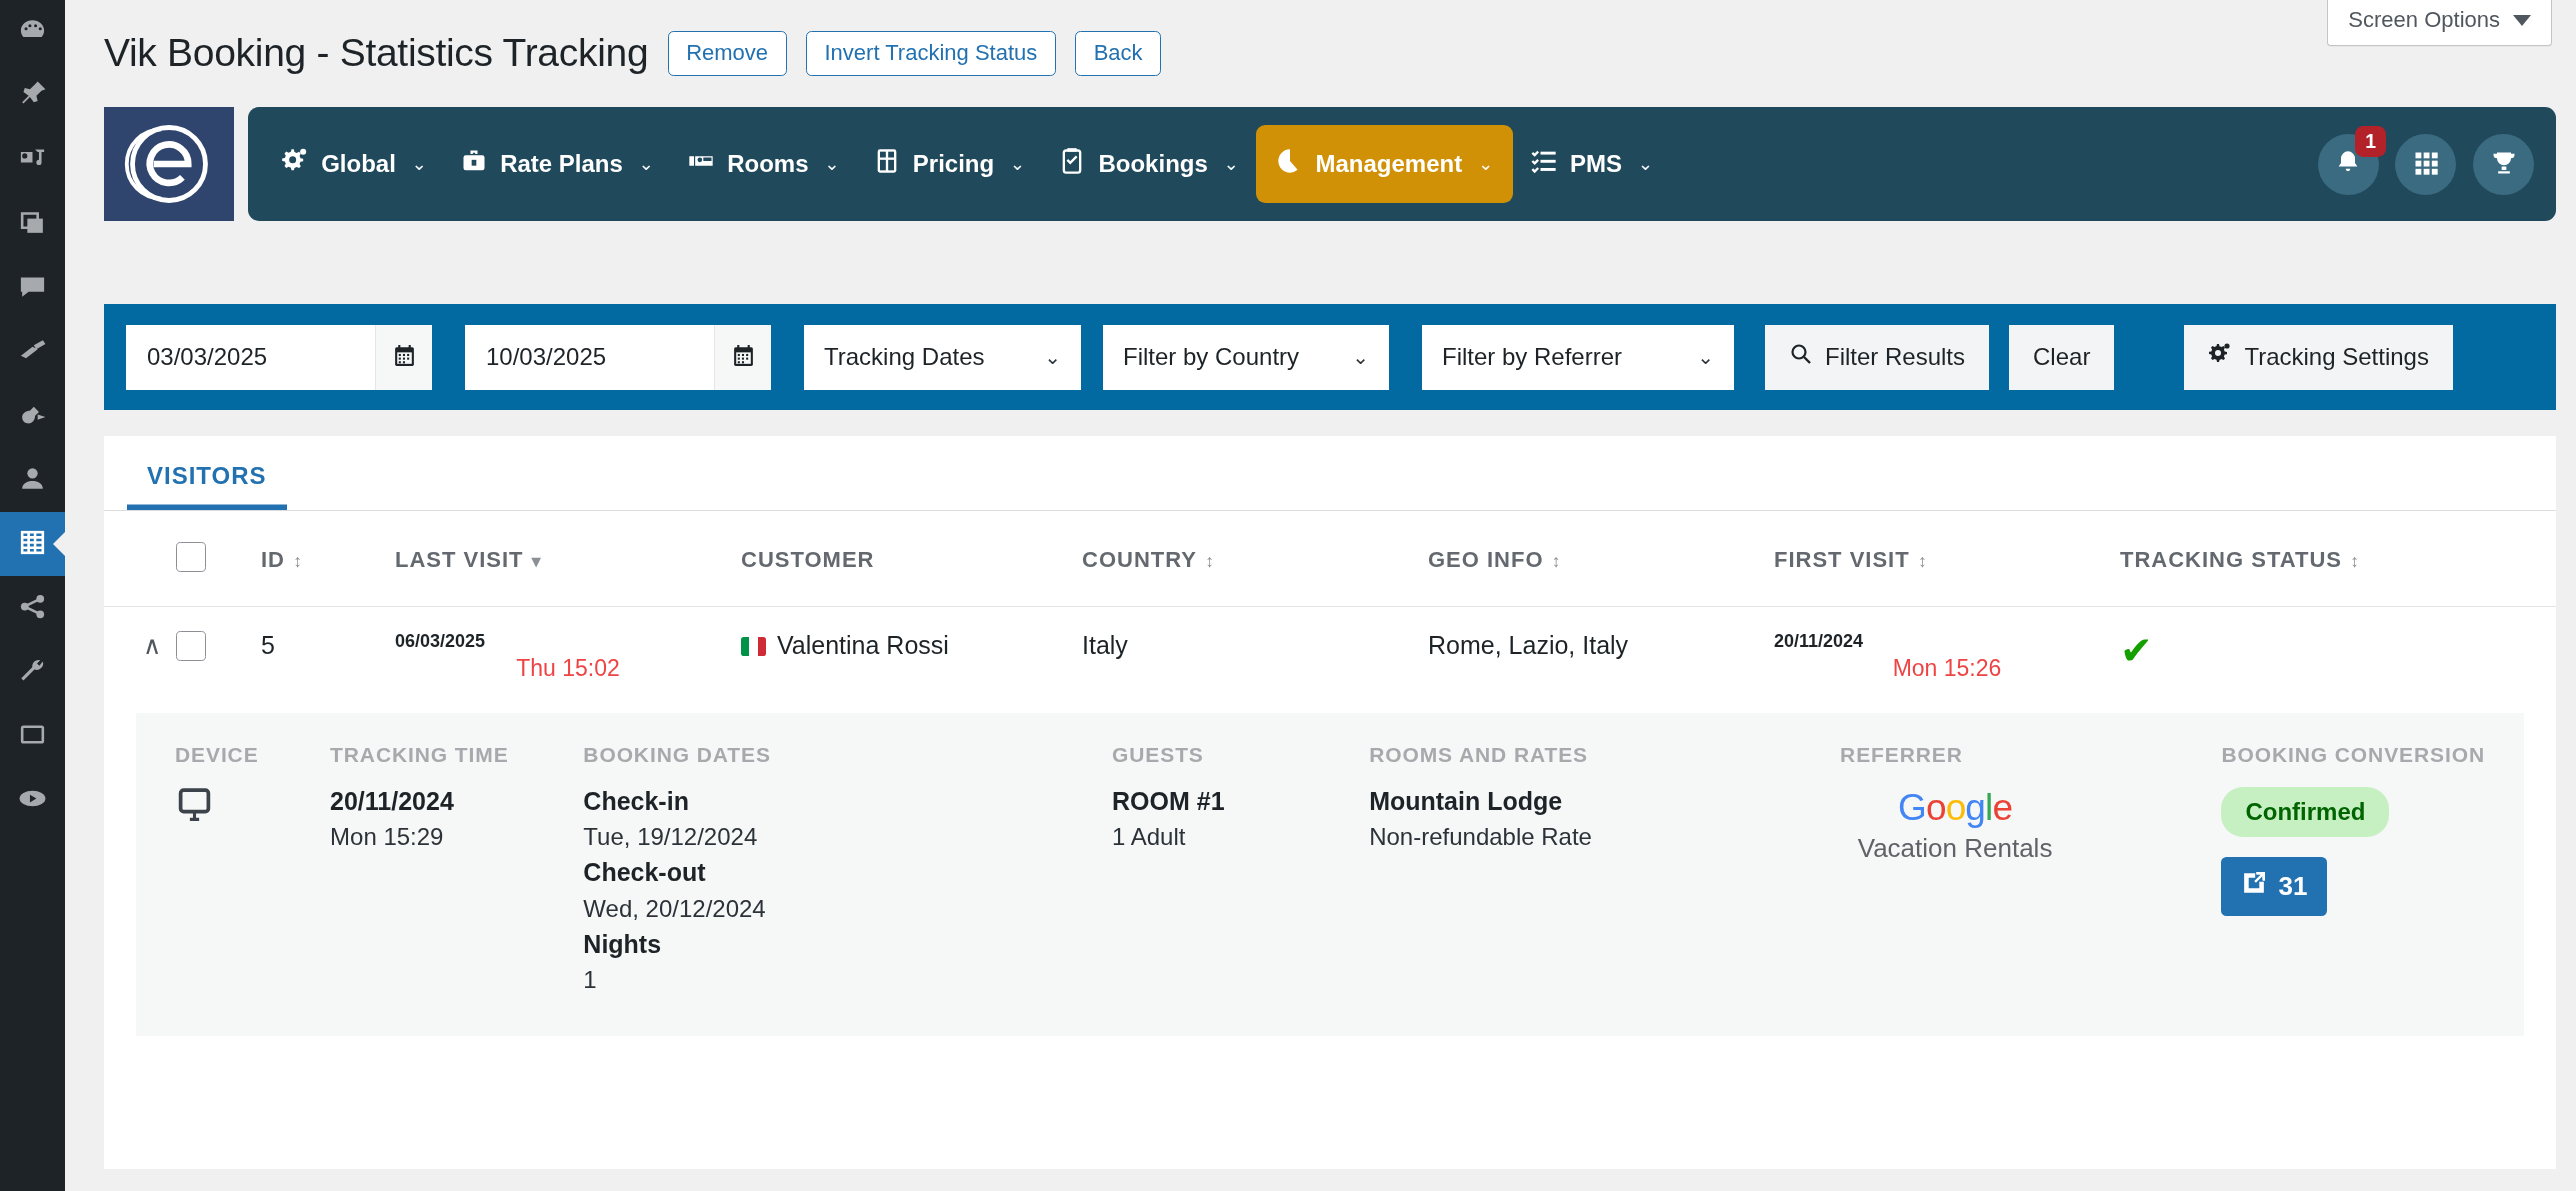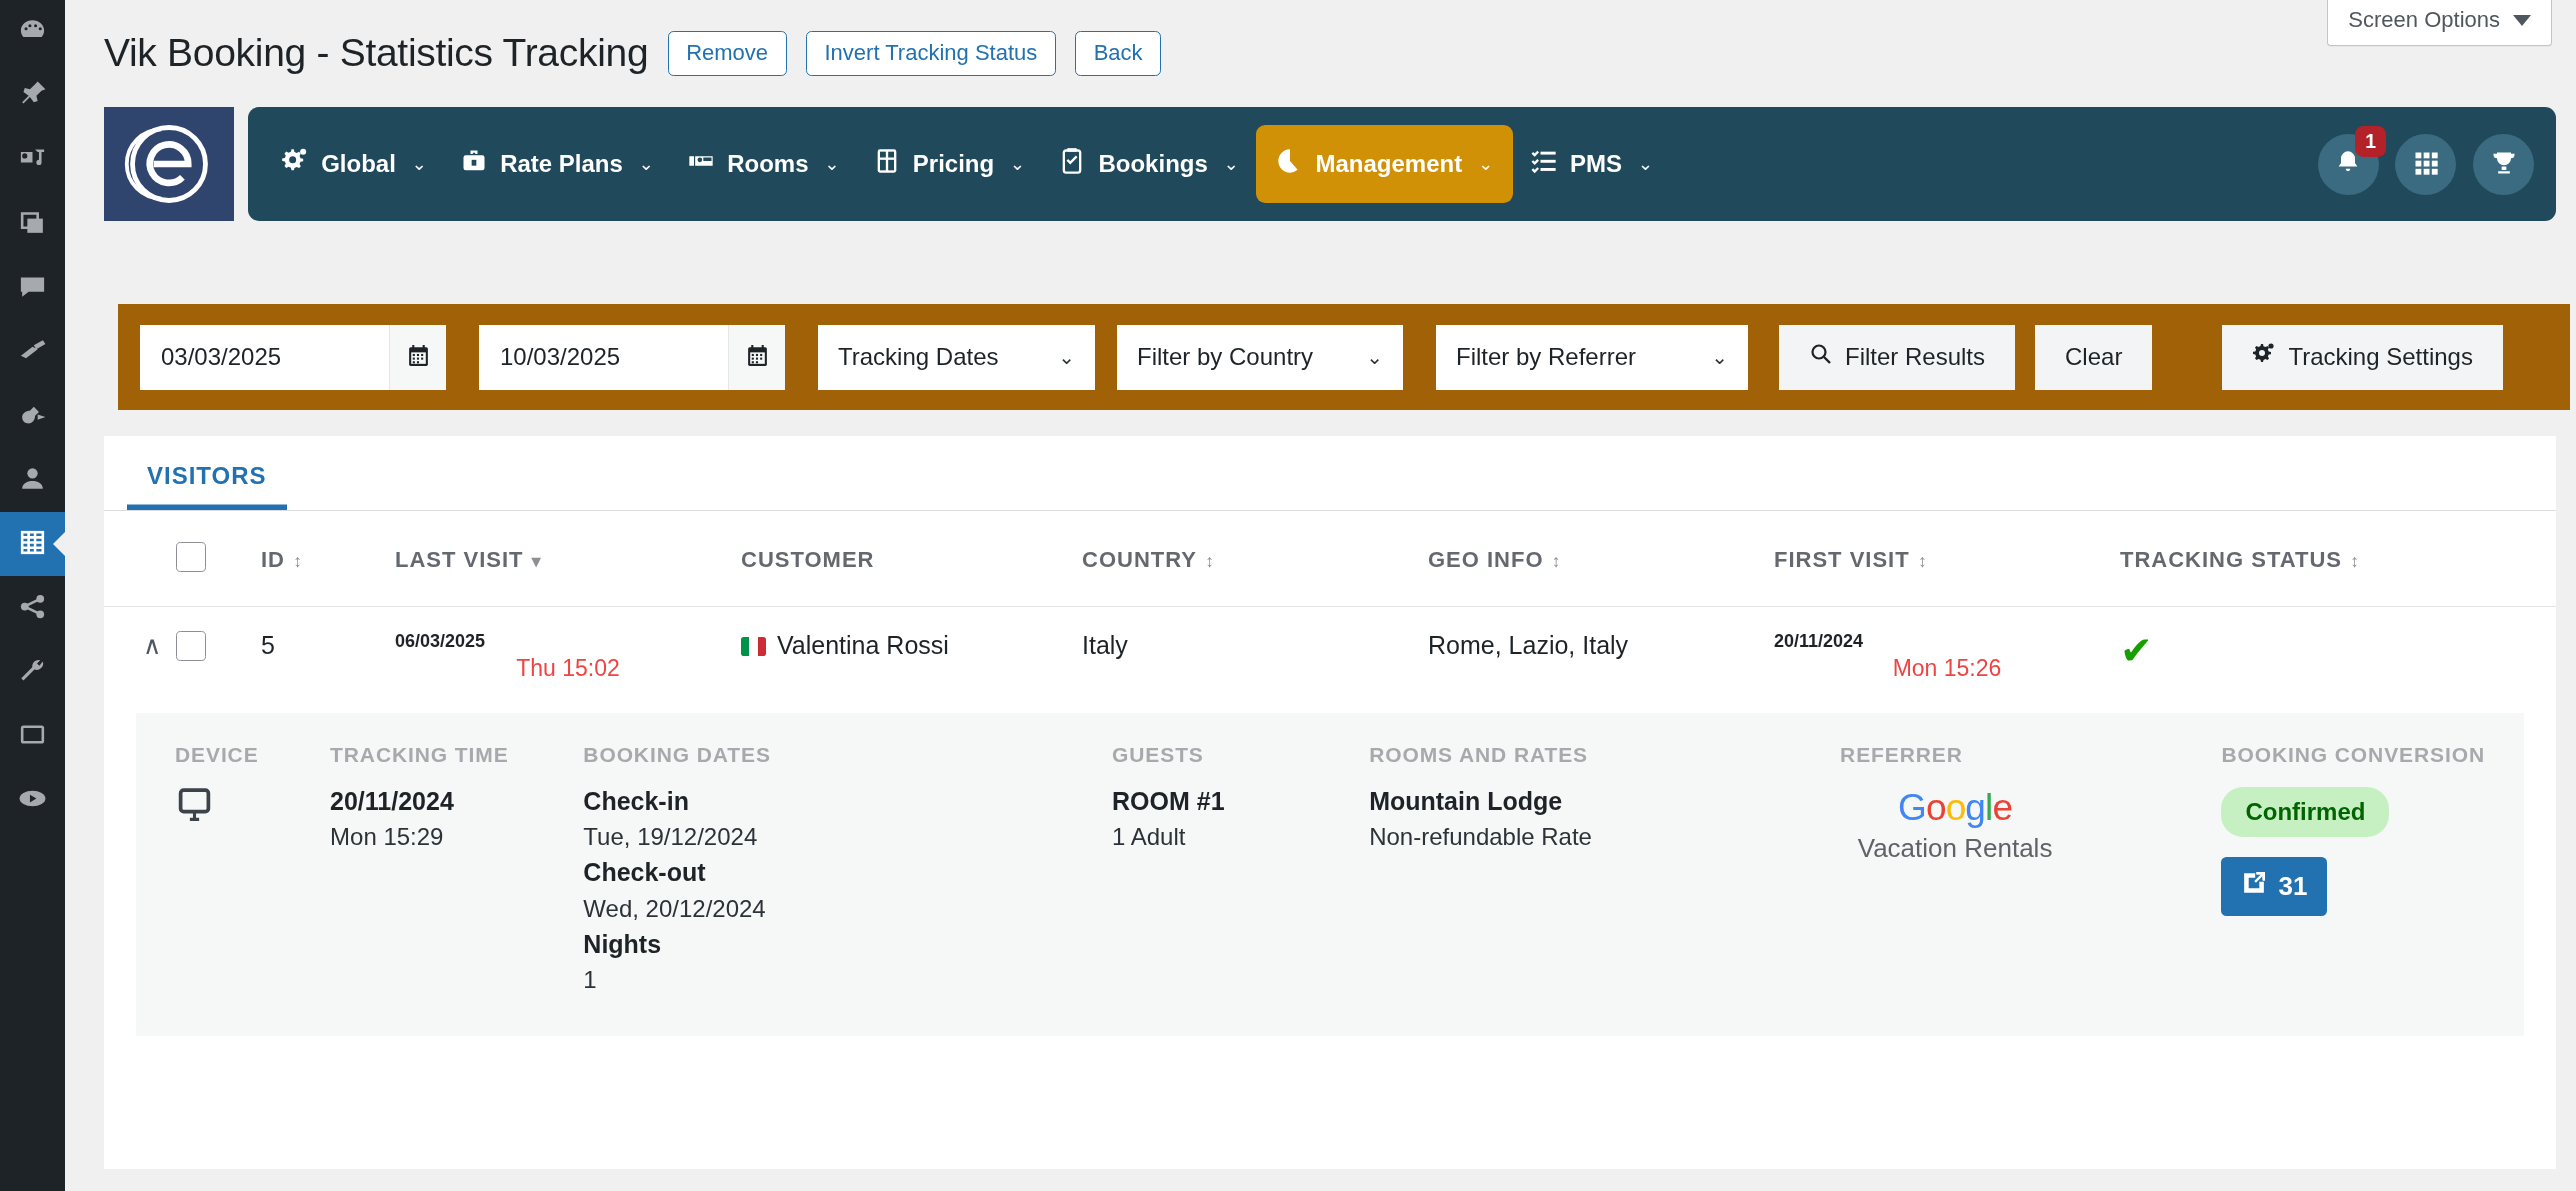--- a/index.html
+++ b/index.html
@@ -102,43 +102,43 @@
     position: absolute; top: -7.4px; right: -7.4px;
     background: #b32129; color: #fff; font-size: 19.4px; font-weight: bold;
     min-width: 31px; height: 31px; border-radius: 8.3px;
     display: flex; align-items: center; justify-content: center; padding: 0 6.5px;
   }
 
   
   #filterbar {
     position: absolute; left: 104px; top: 304px;
     width: 2452px; height: 106px;
-    background: #a16207;
-    display: flex; align-items: center; padding: 0 22px; margin-left: 14px;
+    background: #0369a1;
+    display: flex; align-items: center; padding: 0 22px;
   }
   .date-group { display: flex; height: 65px; }
   .date-input {
     background: #fff; border: none; width: 249px;
     display: flex; align-items: center; padding-left: 21px;
     font-size: 24px; color: #1d2327;
   }
   .date-btn {
     width: 57px; background: #f6f7f7; border-left: 0.9px solid #e6e6e6;
     display: flex; align-items: center; justify-content: center; cursor: pointer;
   }
   .date-btn svg { width: 25px; height: 27px; fill: #1d2327; }
   .sel {
     background: #fff; height: 65px; display: flex; align-items: center;
     justify-content: space-between; padding: 0 20px;
     font-size: 24px; color: #1d2327; cursor: pointer;
   }
   .sel .chev { font-size: 20px; color: #2c3338; margin-left: 22px; }
   .gbtn {
     background: #f3f4f5; height: 65px; display: flex; align-items: center;
-    gap: 12px; padding: 0 30px; font-size: 24px; color: #1d2327; cursor: pointer;
+    gap: 12px; padding: 0 24px; font-size: 24px; color: #1d2327; cursor: pointer;
   }
   .gbtn svg { width: 24px; height: 24px; fill: #1d2327; }
 
   
   #content {
     position: absolute; left: 104px; top: 436px;
     width: 2452px; height: 733px; background: #fff;
   }
   #tabs { display: flex; gap: 0; padding: 0 23px; border-bottom: 1.8px solid #dcdcde; text-align: center; }
   .tab {

